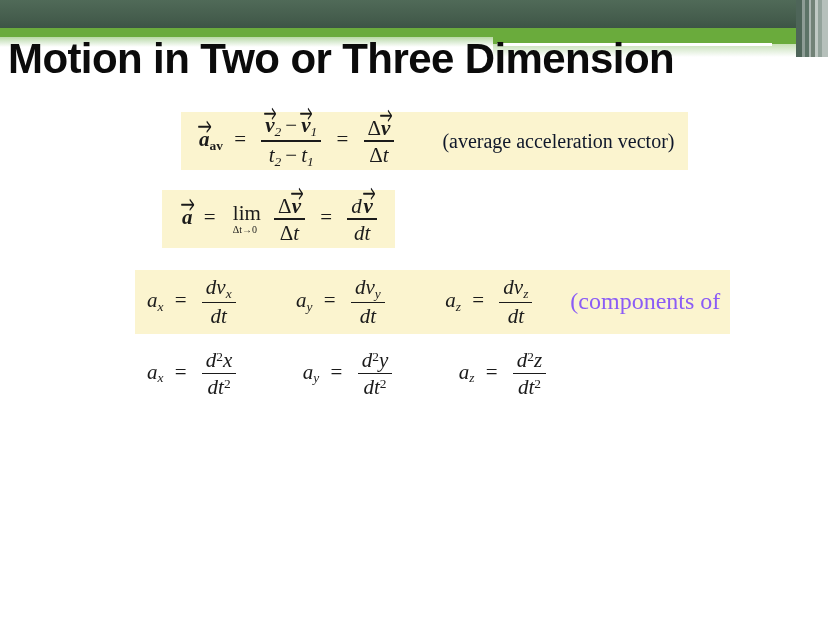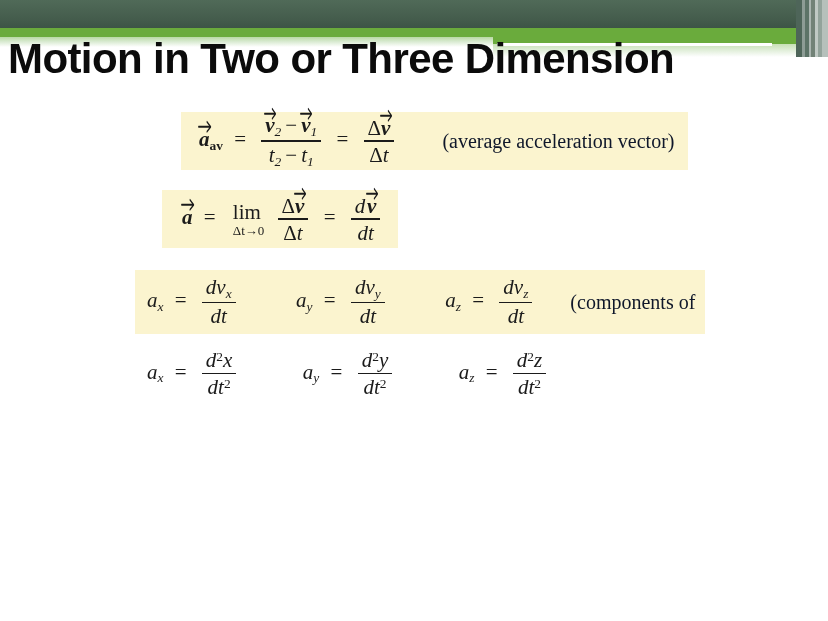--- a/index.html
+++ b/index.html
@@ -187,32 +187,32 @@
   
   .limop {
     display: inline-flex;
     flex-direction: column;
     align-items: flex-start;
     vertical-align: middle;
     margin: 0 4px 0 6px;
     line-height: 1.05;
   }
   .limop > .limtop { font-size: 21px; font-style: normal; }
-  .limop > .limbot { font-size: 13px; font-style: normal; margin-top: 1px; font-family: Liberation Serif, serif; }
+  .limop > .limbot { font-size: 10px; font-style: normal; margin-top: 1px; font-family: Liberation Serif, serif; }
 
   .note {
     font-family: "Liberation Serif", "DejaVu Serif", serif;
     font-size: 20px;
     color: #0f172a;
     white-space: nowrap;
   }
   .note-2line {
     font-family: "Liberation Serif", "DejaVu Serif", serif;
-    font-size: 20px;
-    color: #0f172a;
+    font-size: 24px;
+    color: #8b5cf6;
     line-height: 1.22;
     white-space: nowrap;
   }
 
   .gap-lg { display: inline-block; width: 46px; }
   .gap-xl { display: inline-block; width: 52px; }
   .note-pad { padding-left: 44px; }
   .note-pad-sm { padding-left: 34px; }
 </style>
 </head>

